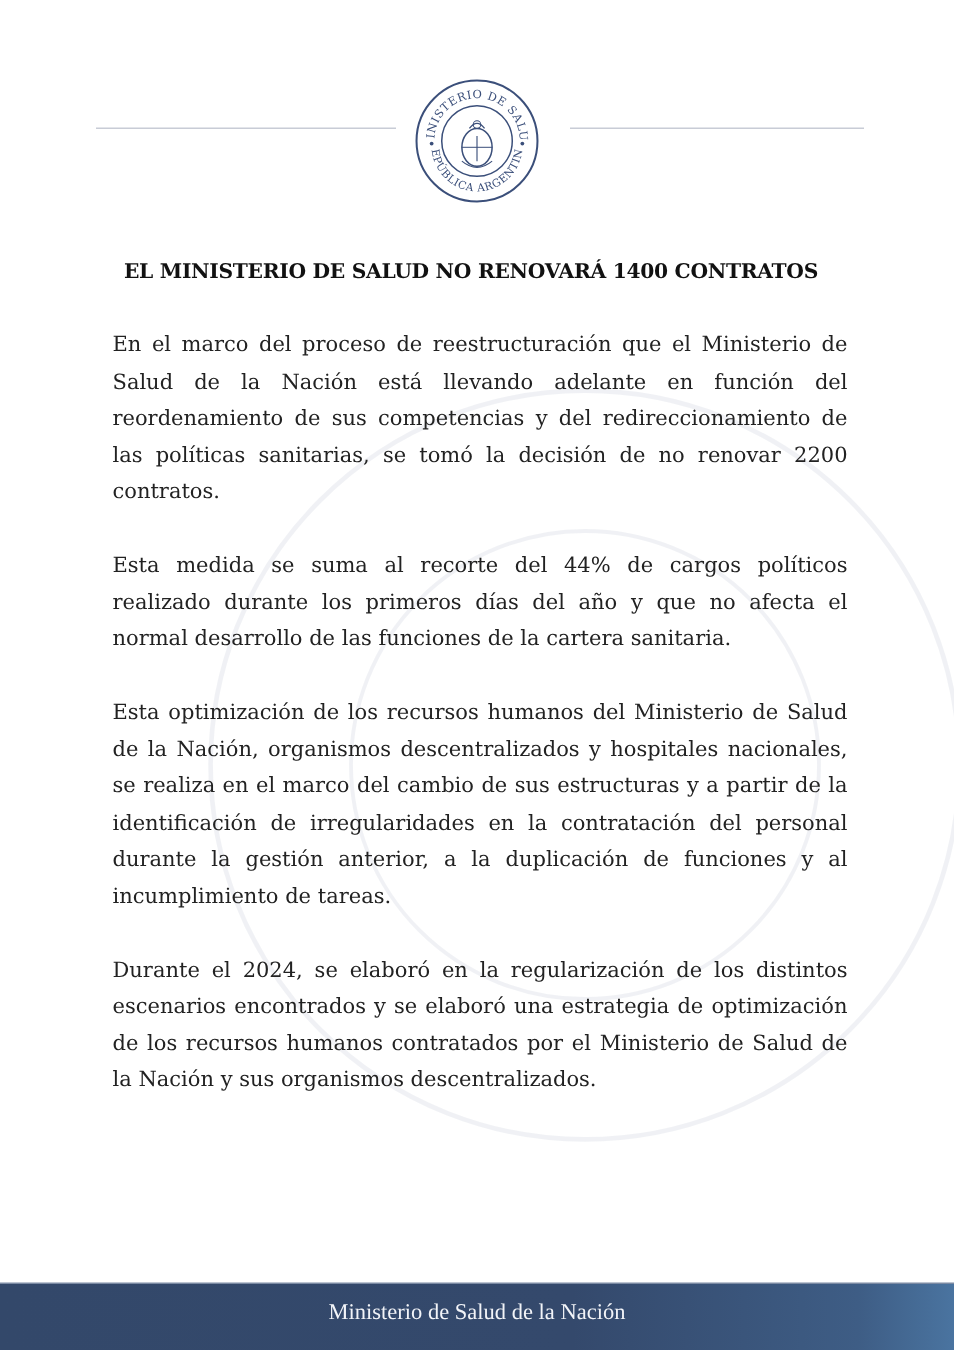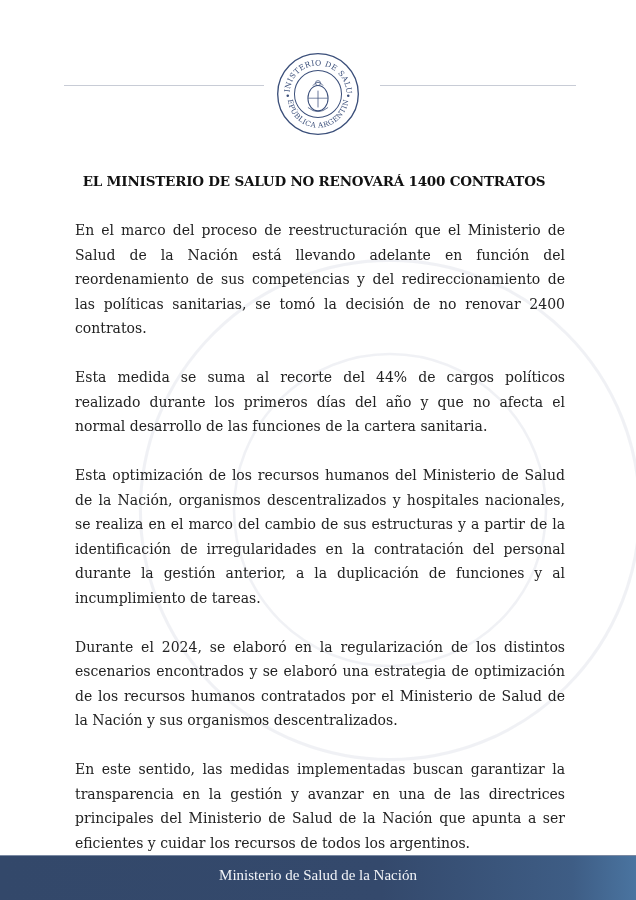--- a/index.html
+++ b/index.html
@@ -64,22 +64,21 @@
 </div>
 
 <svg class="watermark" viewBox="0 0 100 100">
   <circle cx="50" cy="50" r="48" fill="none" stroke="#3b4f7a" stroke-width="0.6"></circle>
   <circle cx="50" cy="50" r="30" fill="none" stroke="#3b4f7a" stroke-width="0.5"></circle>
 </svg>
 
 <div class="title">EL MINISTERIO DE SALUD NO RENOVARÁ 1400 CONTRATOS</div>
 
 <div class="body-text">
-  <p>En el marco del proceso de reestructuración que el Ministerio de Salud de la Nación está llevando adelante en función del reordenamiento de sus competencias y del redireccionamiento de las políticas sanitarias, se tomó la decisión de no renovar 2400 contratos.</p>
+  <p>En el marco del proceso de reestructuración que el Ministerio de Salud de la Nación está llevando adelante en función del reordenamiento de sus competencias y del redireccionamiento de las políticas sanitarias, se tomó la decisión de no renovar 2200 contratos.</p>
   <p>Esta medida se suma al recorte del 44% de cargos políticos realizado durante los primeros días del año y que no afecta el normal desarrollo de las funciones de la cartera sanitaria.</p>
   <p>Esta optimización de los recursos humanos del Ministerio de Salud de la Nación, organismos descentralizados y hospitales nacionales, se realiza en el marco del cambio de sus estructuras y a partir de la identificación de irregularidades en la contratación del personal durante la gestión anterior, a la duplicación de funciones y al incumplimiento de tareas.</p>
   <p>Durante el 2024, se elaboró en la regularización de los distintos escenarios encontrados y se elaboró una estrategia de optimización de los recursos humanos contratados por el Ministerio de Salud de la Nación y sus organismos descentralizados.</p>
-  <p>En este sentido, las medidas implementadas buscan garantizar la transparencia en la gestión y avanzar en una de las directrices principales del Ministerio de Salud de la Nación que apunta a ser eficientes y cuidar los recursos de todos los argentinos.</p>
 </div>
 
 <div class="footer">
   <div class="footer-text">Ministerio de Salud de la Nación</div>
 </div>
 
 </body></html>

